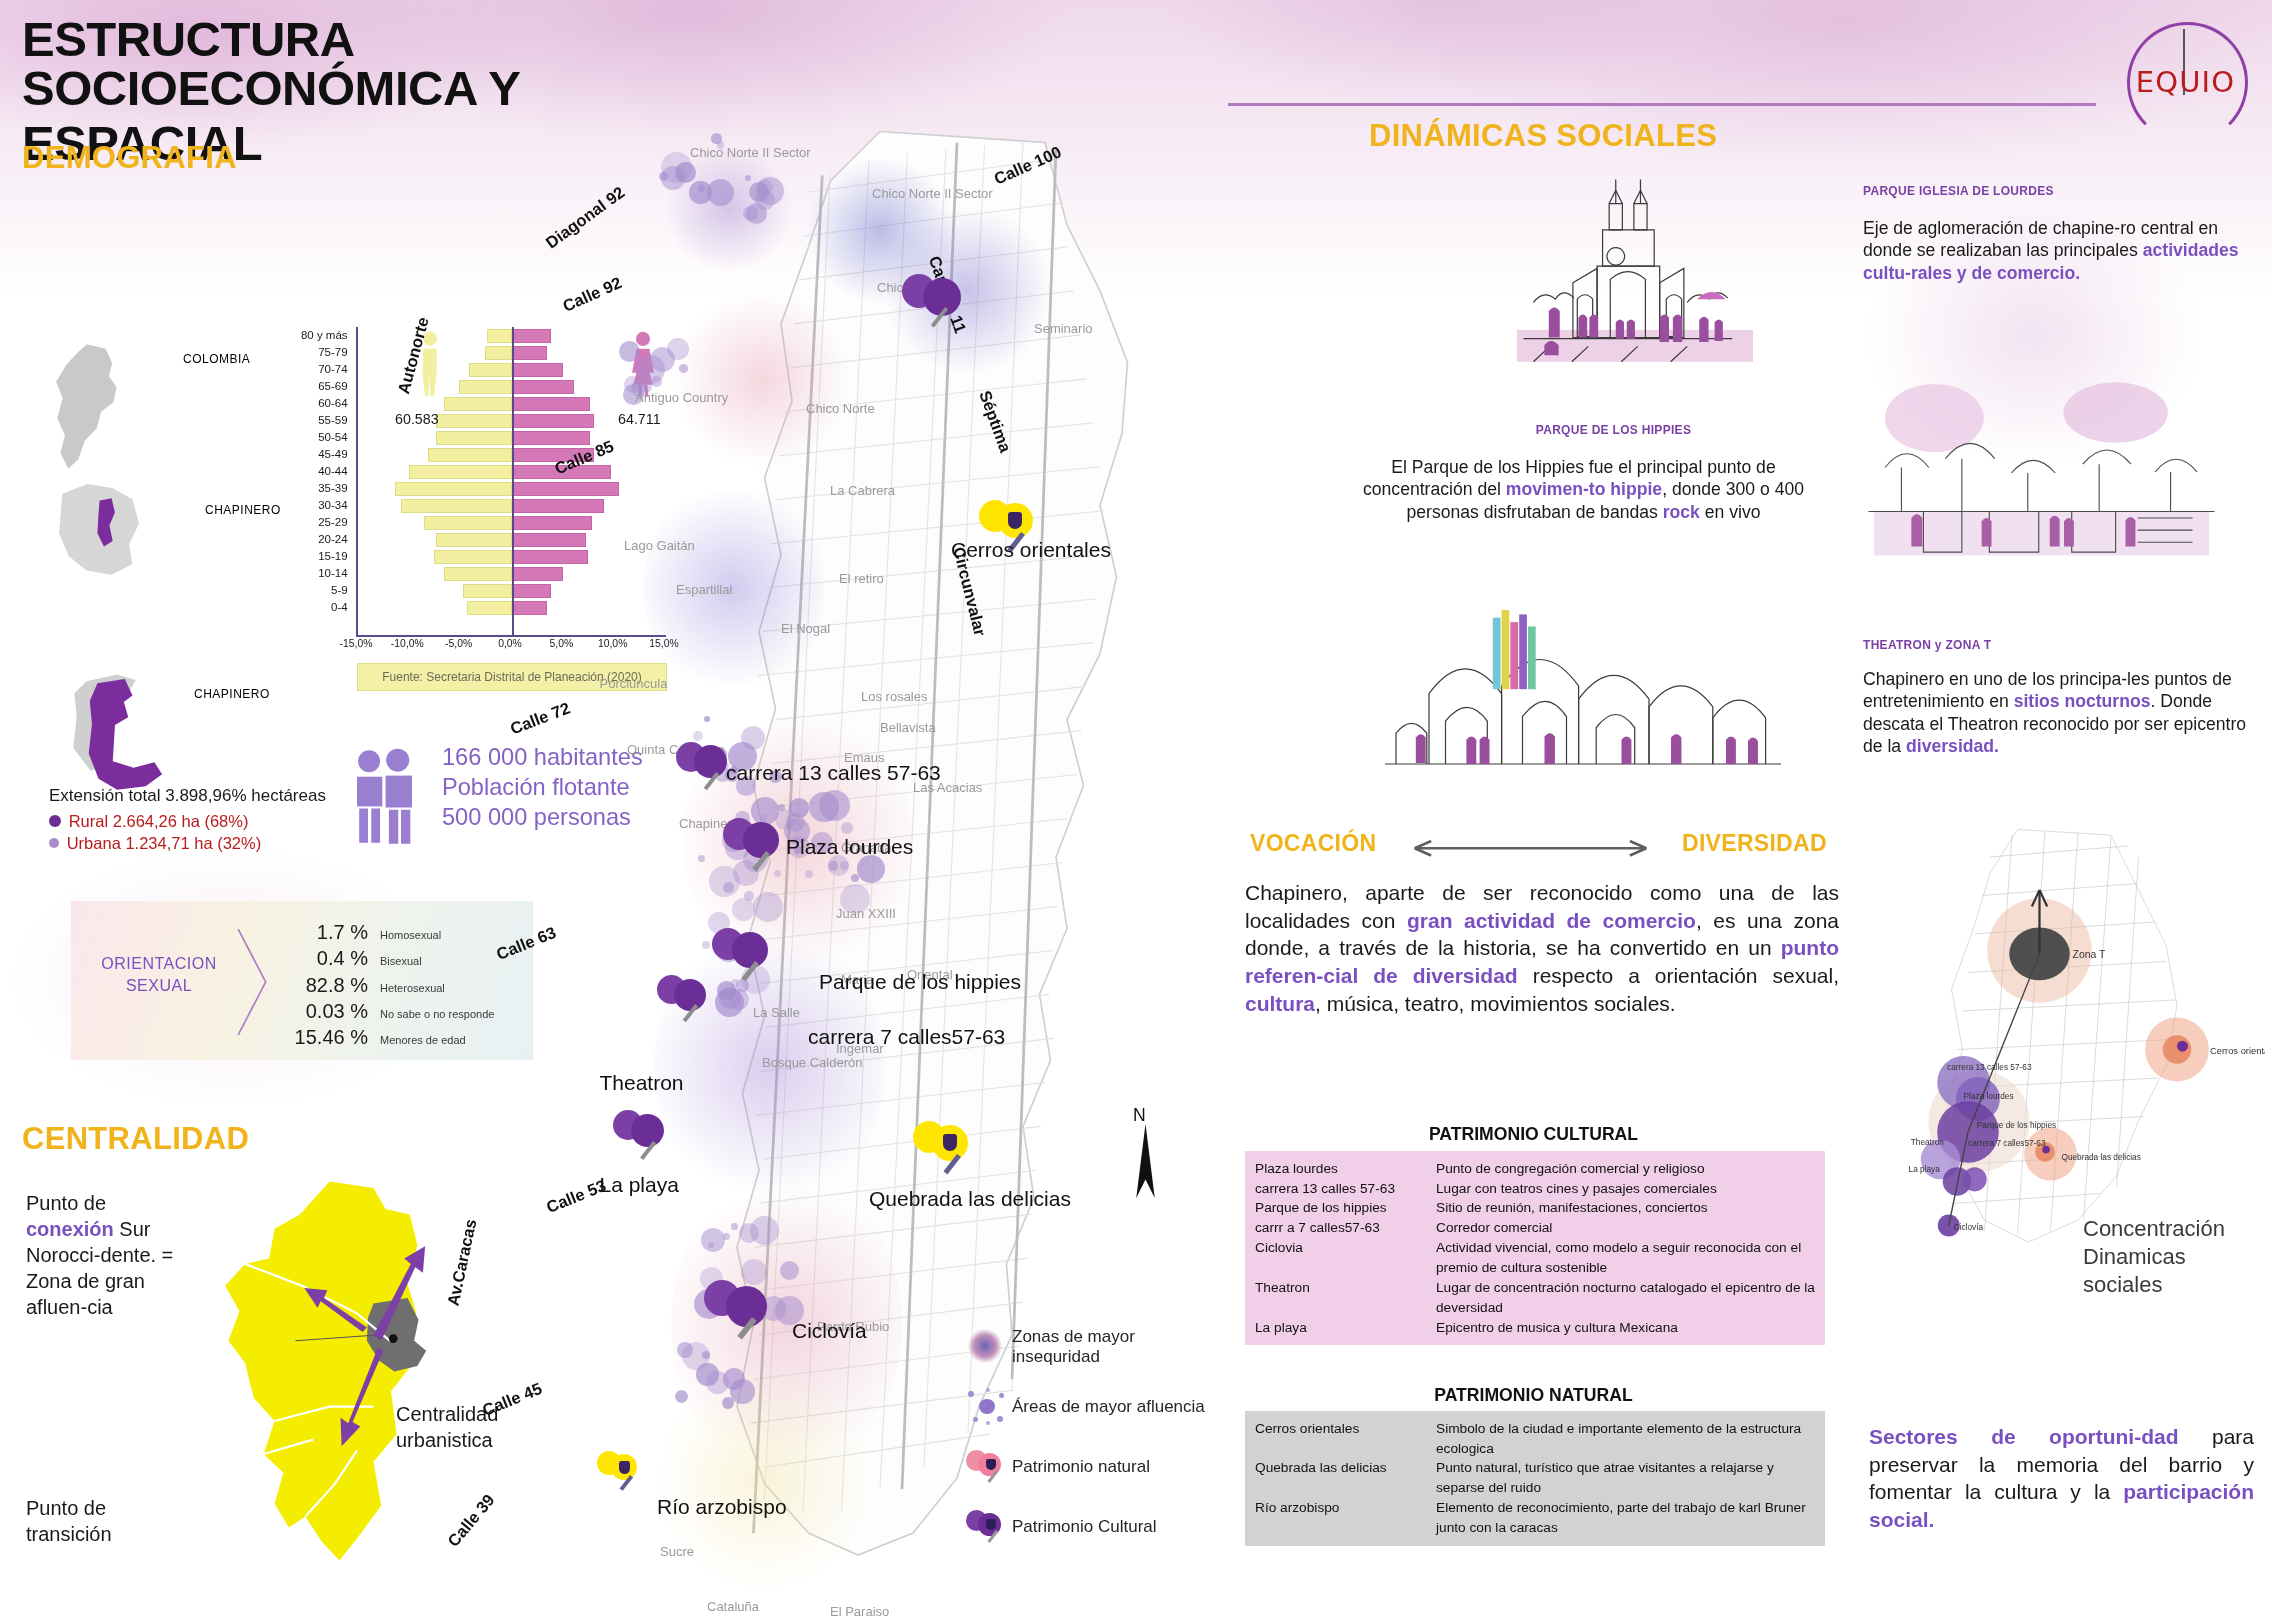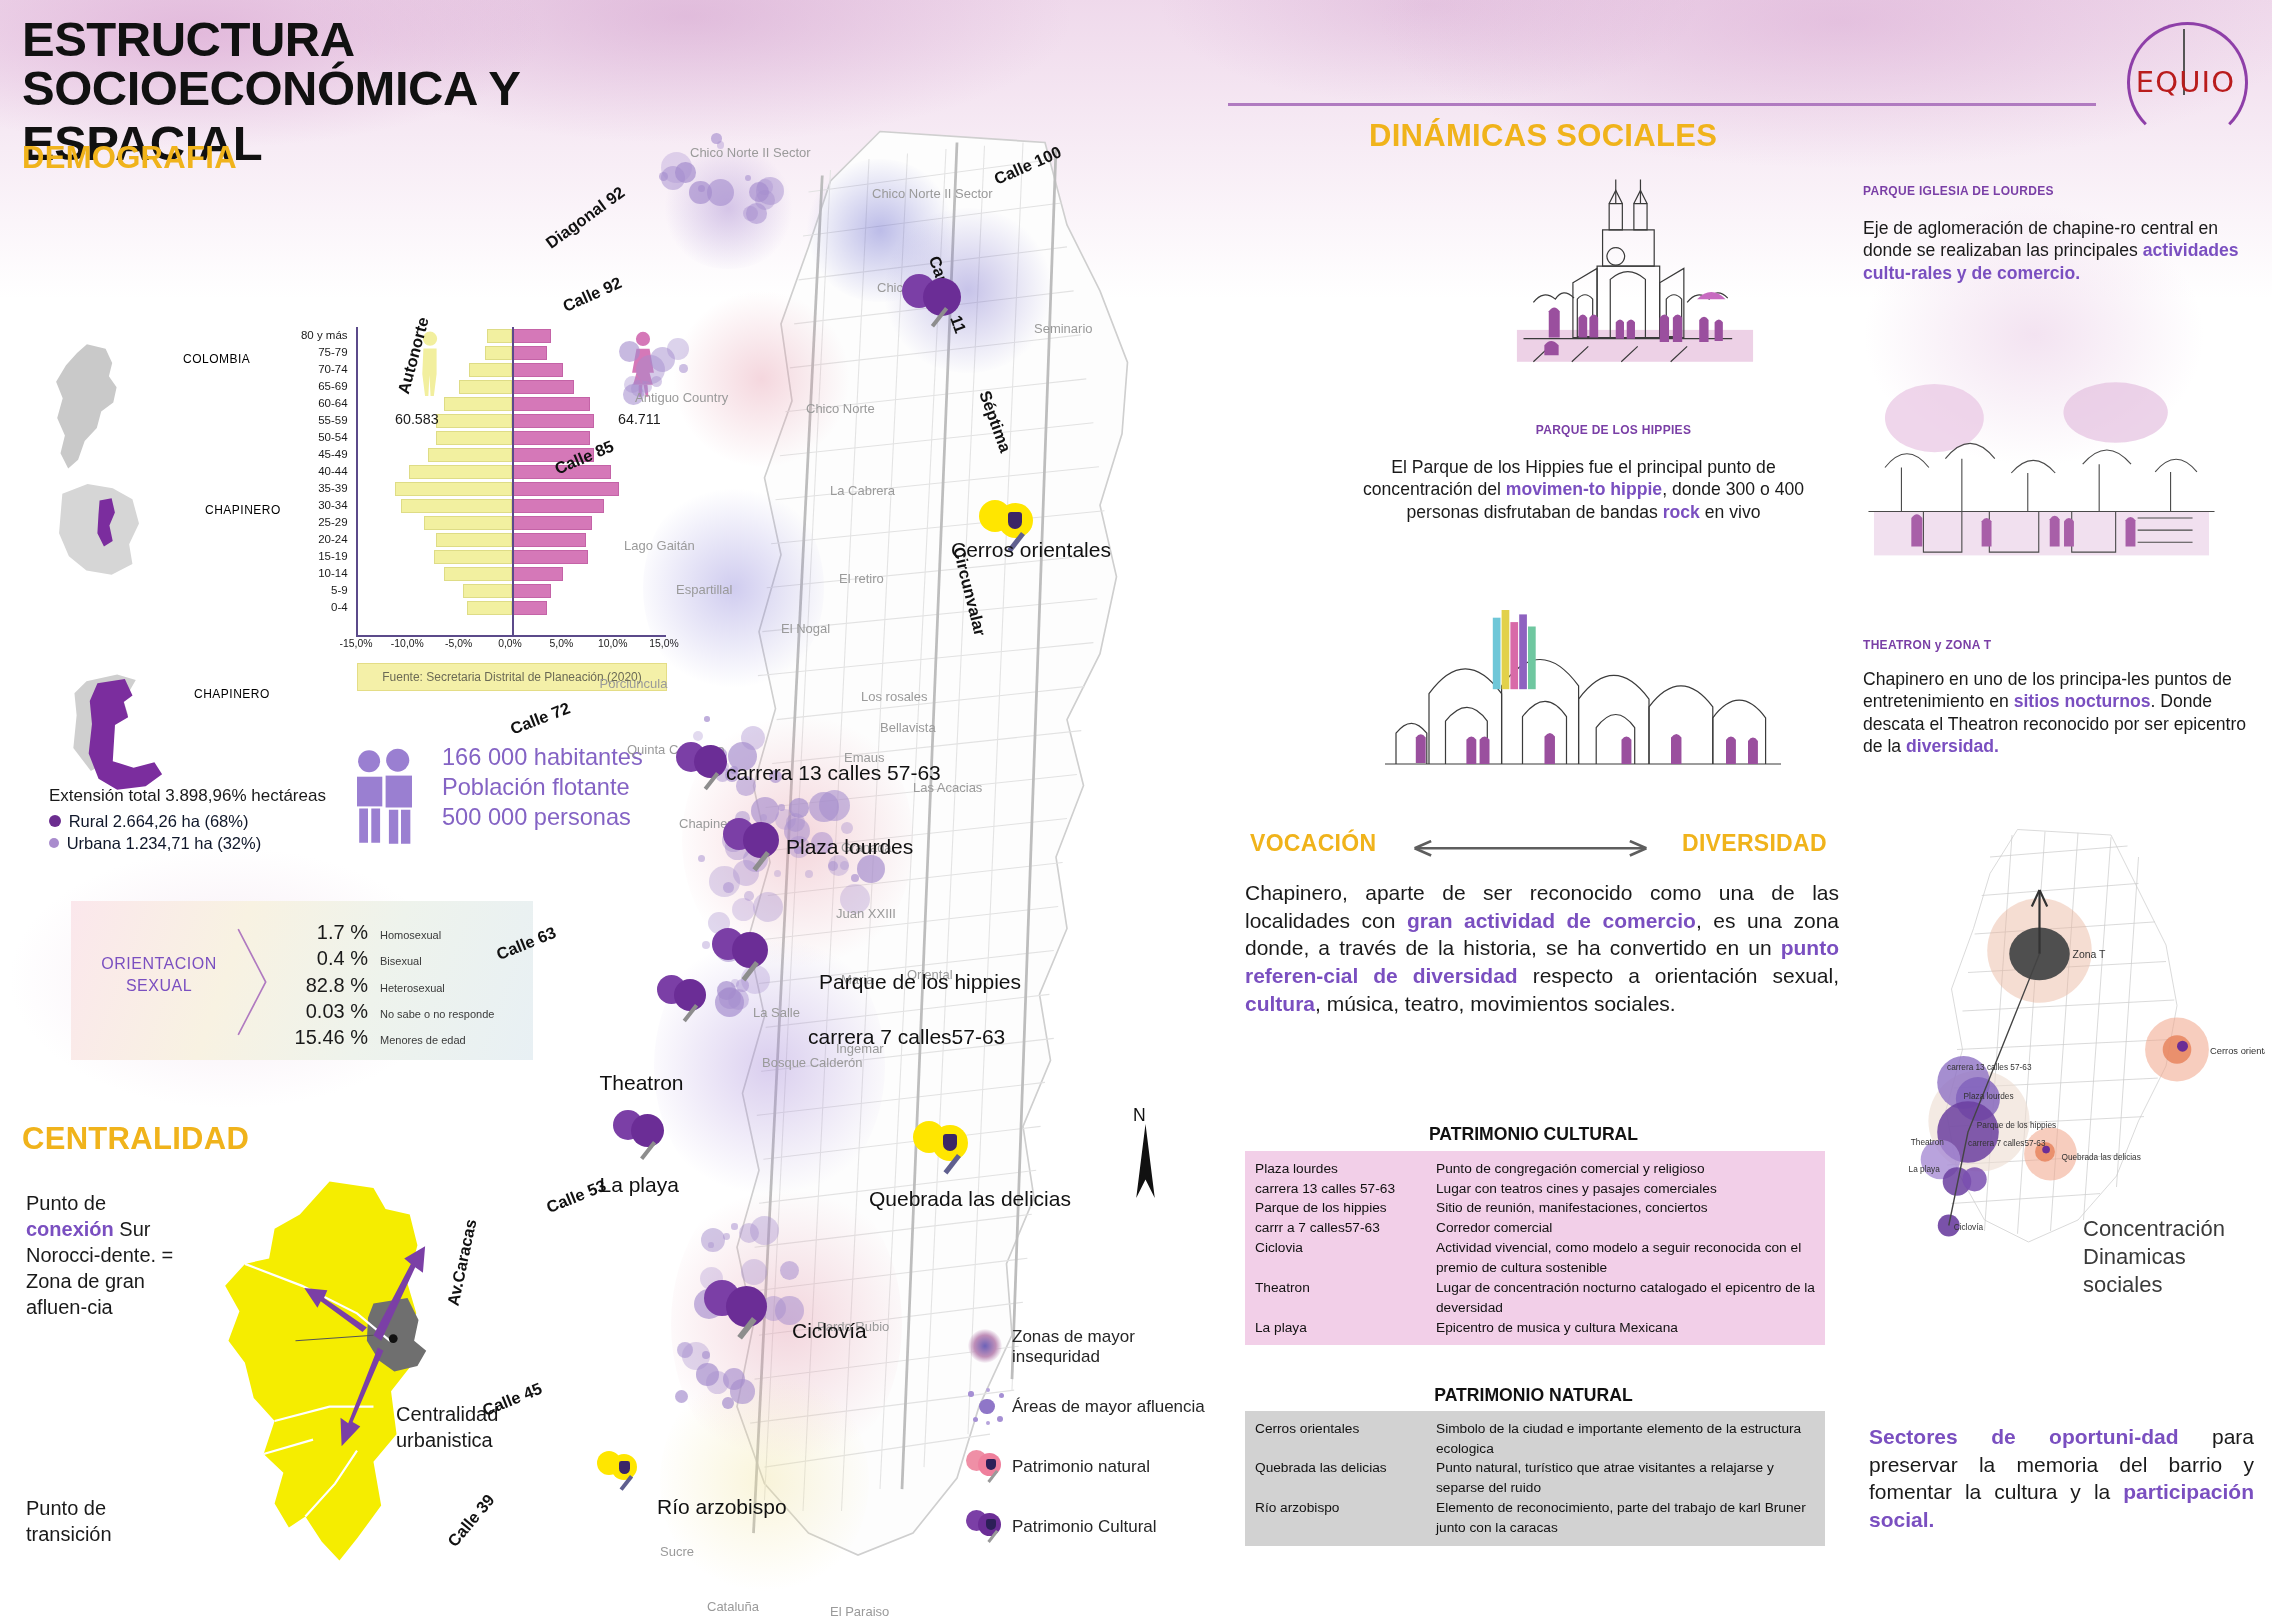--- a/index.html
+++ b/index.html
@@ -68,21 +68,21 @@
 
   
   .minimap-label{position:absolute;font-size:12px;color:#000000;letter-spacing:0.5px;margin-left:35px;}
   #colombia-map{left:44px;top:341px;width:99px;height:132px;}
   #chapinero-map1{left:47px;top:473px;width:115px;height:115px;}
   #chapinero-map2{left:58px;top:671px;width:126px;height:154px;}
 
   
   #ext-block{left:49px;top:786px;width:308px;}
   #ext-total{font-size:17px;color:#1a1a1a;margin-bottom:5.5px;}
-  .ext-row{display:flex;align-items:center;font-size:16.5px;color:#0f172a;margin-bottom:3.3px;}
+  .ext-row{display:flex;align-items:center;font-size:16.5px;color:#b91c1c;margin-bottom:3.3px;}
   .ext-dot{width:12px;height:12px;border-radius:50%;margin-right:7.7px;flex:0 0 auto;}
 
   
   #hab-icon{left:346px;top:747px;width:77px;height:99px;}
   #hab-text{left:442px;top:742px;width:308px;color:#8463c4;font-size:23.6px;line-height:1.28;}
 
   
   #orient-box{left:71px;top:901px;width:462px;height:159px;
     background:linear-gradient(110deg,#fbe7ec 0%, #f8f2e2 35%, #eef3ec 65%, #e8f0f4 100%);}
   #orient-title{position:absolute;left:16.5px;top:52px;width:143px;text-align:center;

